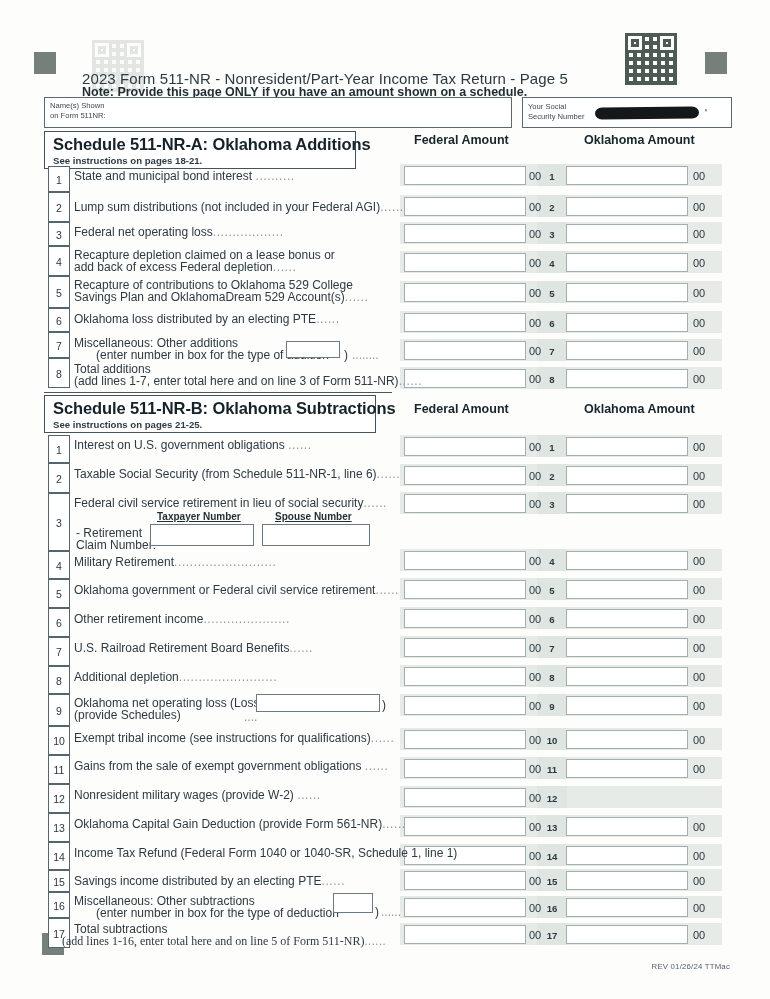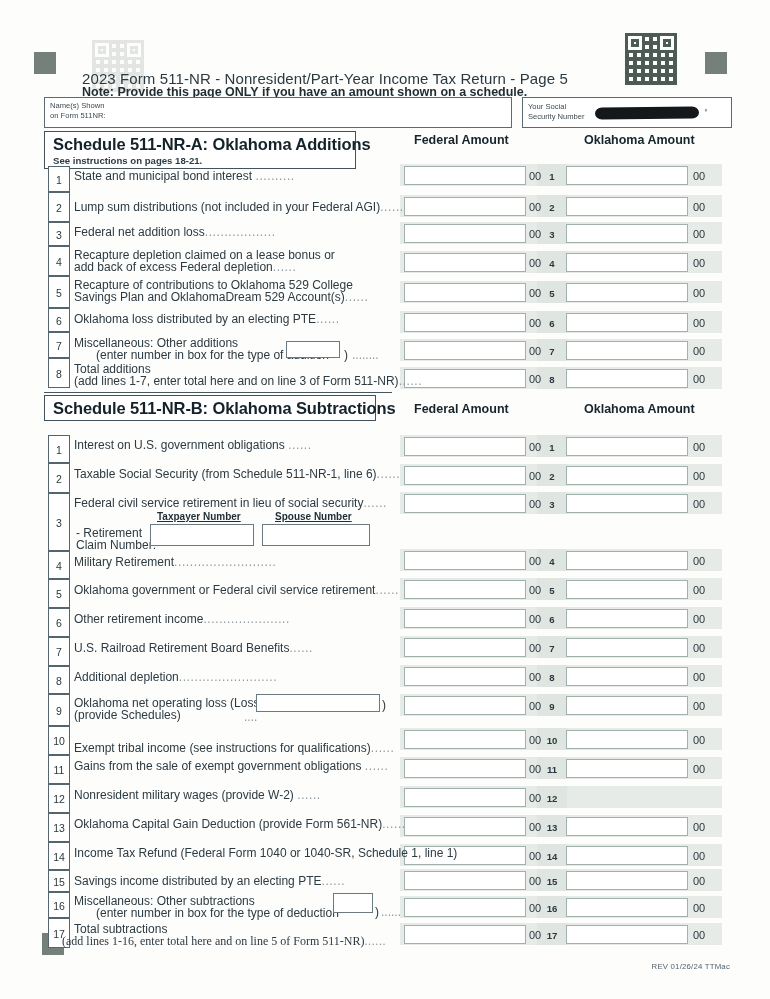--- a/index.html
+++ b/index.html
@@ -333,41 +333,42 @@
     <div class="fed-box" style="left:404px;top:369px;width:122px;height:19px;"></div>
     <div class="cents" style="left:529px;top:374px;">00</div>
     <div class="rownum" style="left:542px;top:375px;width:20px;">8</div>
     <div class="ok-box" style="left:566px;top:369px;width:122px;height:19px;"></div>
     <div class="cents" style="left:693px;top:374px;">00</div>
     <div class="numcell" style="left:48px;top:166px;width:22px;height:26px;padding-top:7.5px;">1</div>
     <div class="lbl" style="left:74px;top:170px;"><span>State and municipal bond interest </span><span class="dots">..........</span></div>
     <div class="numcell" style="left:48px;top:192px;width:22px;height:30px;padding-top:9.5px;">2</div>
     <div class="lbl" style="left:74px;top:201px;"><span>Lump sum distributions (not included in your Federal AGI)</span><span class="dots">......</span></div>
     <div class="numcell" style="left:48px;top:222px;width:22px;height:24px;padding-top:6.5px;">3</div>
-    <div class="lbl" style="left:74px;top:226px;"><span>Federal net addition loss</span><span class="dots">..................</span></div>
+    <div class="lbl" style="left:74px;top:226px;"><span>Federal net operating loss</span><span class="dots">..................</span></div>
     <div class="numcell" style="left:48px;top:246px;width:22px;height:30px;padding-top:9.5px;">4</div>
     <div class="lbl" style="left:74px;top:249px;"><span>Recapture depletion claimed on a lease bonus or</span></div>
     <div class="lbl" style="left:74px;top:261px;"><span>add back of excess Federal depletion</span><span class="dots">......</span></div>
     <div class="numcell" style="left:48px;top:276px;width:22px;height:32px;padding-top:10.5px;">5</div>
     <div class="lbl" style="left:74px;top:279px;"><span>Recapture of contributions to Oklahoma 529 College</span></div>
     <div class="lbl" style="left:74px;top:291px;"><span>Savings Plan and OklahomaDream 529 Account(s)</span><span class="dots">......</span></div>
     <div class="numcell" style="left:48px;top:308px;width:22px;height:24px;padding-top:6.5px;">6</div>
     <div class="lbl" style="left:74px;top:313px;"><span>Oklahoma loss distributed by an electing PTE</span><span class="dots">......</span></div>
     <div class="numcell" style="left:48px;top:332px;width:22px;height:26px;padding-top:7.5px;">7</div>
     <div class="lbl" style="left:74px;top:337px;"><span>Miscellaneous: Other additions</span></div>
     <div class="lbl" style="left:96px;top:349px;"><span>(enter number in box for the type of addition</span></div>
     <div class="numcell" style="left:48px;top:358px;width:22px;height:30px;padding-top:9.5px;">8</div>
     <div class="lbl" style="left:74px;top:363px;"><span class="bold">Total additions</span></div>
     <div class="lbl" style="left:74px;top:375px;"><span>(add lines 1-7, enter total here and on line 3 of Form 511-NR)</span><span class="dots">......</span></div>
     <div class="writein" style="left:286px;top:341px;width:54px;height:17px;"></div>
     <div class="lbl" style="left:344px;top:349px;">)</div>
     <div class="lbl" style="left:352px;top:349px;color:#8d9aa0;">........</div>
     <div class="rule" style="left:44px;top:392px;width:348px;"></div>
     <div class="sched-box" style="left:44px;top:395px;width:332px;">
       <div class="sched-title">Schedule 511-NR-B: Oklahoma Subtractions</div>
+      <div class="sched-sub">See instructions on pages 21-25.</div>
     </div>
     <div class="col-cap" style="left:414px;top:402px;">Federal Amount</div>
     <div class="col-cap" style="left:584px;top:402px;">Oklahoma Amount</div>
     <div class="amt-band" style="left:400px;top:435px;width:322px;height:22px;"></div>
     <div class="amt-center" style="left:537px;top:435px;width:30px;height:22px;"></div>
     <div class="fed-box" style="left:404px;top:437px;width:122px;height:19px;"></div>
     <div class="cents" style="left:529px;top:442px;">00</div>
     <div class="rownum" style="left:542px;top:443px;width:20px;">1</div>
     <div class="ok-box" style="left:566px;top:437px;width:122px;height:19px;"></div>
     <div class="cents" style="left:693px;top:442px;">00</div>
@@ -494,21 +495,21 @@
     <div class="numcell" style="left:48px;top:608px;width:22px;height:29px;padding-top:9px;">6</div>
     <div class="lbl" style="left:74px;top:613px;"><span>Other retirement income</span><span class="dots">......................</span></div>
     <div class="numcell" style="left:48px;top:637px;width:22px;height:29px;padding-top:9px;">7</div>
     <div class="lbl" style="left:74px;top:642px;"><span>U.S. Railroad Retirement Board Benefits</span><span class="dots">......</span></div>
     <div class="numcell" style="left:48px;top:666px;width:22px;height:28px;padding-top:8.5px;">8</div>
     <div class="lbl" style="left:74px;top:671px;"><span>Additional depletion</span><span class="dots">.........................</span></div>
     <div class="numcell" style="left:48px;top:694px;width:22px;height:32px;padding-top:10.5px;">9</div>
     <div class="lbl" style="left:74px;top:697px;"><span>Oklahoma net operating loss (Loss Year[s]</span></div>
     <div class="lbl" style="left:74px;top:709px;"><span class="bold">(provide</span><span> Schedules)</span></div>
     <div class="numcell" style="left:48px;top:726px;width:22px;height:29px;padding-top:9px;">10</div>
-    <div class="lbl" style="left:74px;top:732px;margin-top:10px;"><span>Exempt tribal income (see instructions for qualifications)</span><span class="dots">......</span></div>
+    <div class="lbl" style="left:74px;top:732px;"><span>Exempt tribal income (see instructions for qualifications)</span><span class="dots">......</span></div>
     <div class="numcell" style="left:48px;top:755px;width:22px;height:29px;padding-top:9px;">11</div>
     <div class="lbl" style="left:74px;top:760px;"><span>Gains from the sale of exempt government obligations </span><span class="dots">......</span></div>
     <div class="numcell" style="left:48px;top:784px;width:22px;height:29px;padding-top:9px;">12</div>
     <div class="lbl" style="left:74px;top:789px;"><span>Nonresident military wages (</span><span class="bold">provide</span><span> W-2) </span><span class="dots">......</span></div>
     <div class="numcell" style="left:48px;top:813px;width:22px;height:29px;padding-top:9px;">13</div>
     <div class="lbl" style="left:74px;top:818px;"><span>Oklahoma Capital Gain Deduction (</span><span class="bold">provide</span><span> Form 561-NR)</span><span class="dots">......</span></div>
     <div class="numcell" style="left:48px;top:842px;width:22px;height:28px;padding-top:8.5px;">14</div>
     <div class="lbl" style="left:74px;top:847px;"><span>Income Tax Refund (Federal Form 1040 or 1040-SR, Schedule 1, line 1)</span></div>
     <div class="numcell" style="left:48px;top:870px;width:22px;height:22px;padding-top:5.5px;">15</div>
     <div class="lbl" style="left:74px;top:875px;"><span>Savings income distributed by an electing PTE</span><span class="dots">......</span></div>

